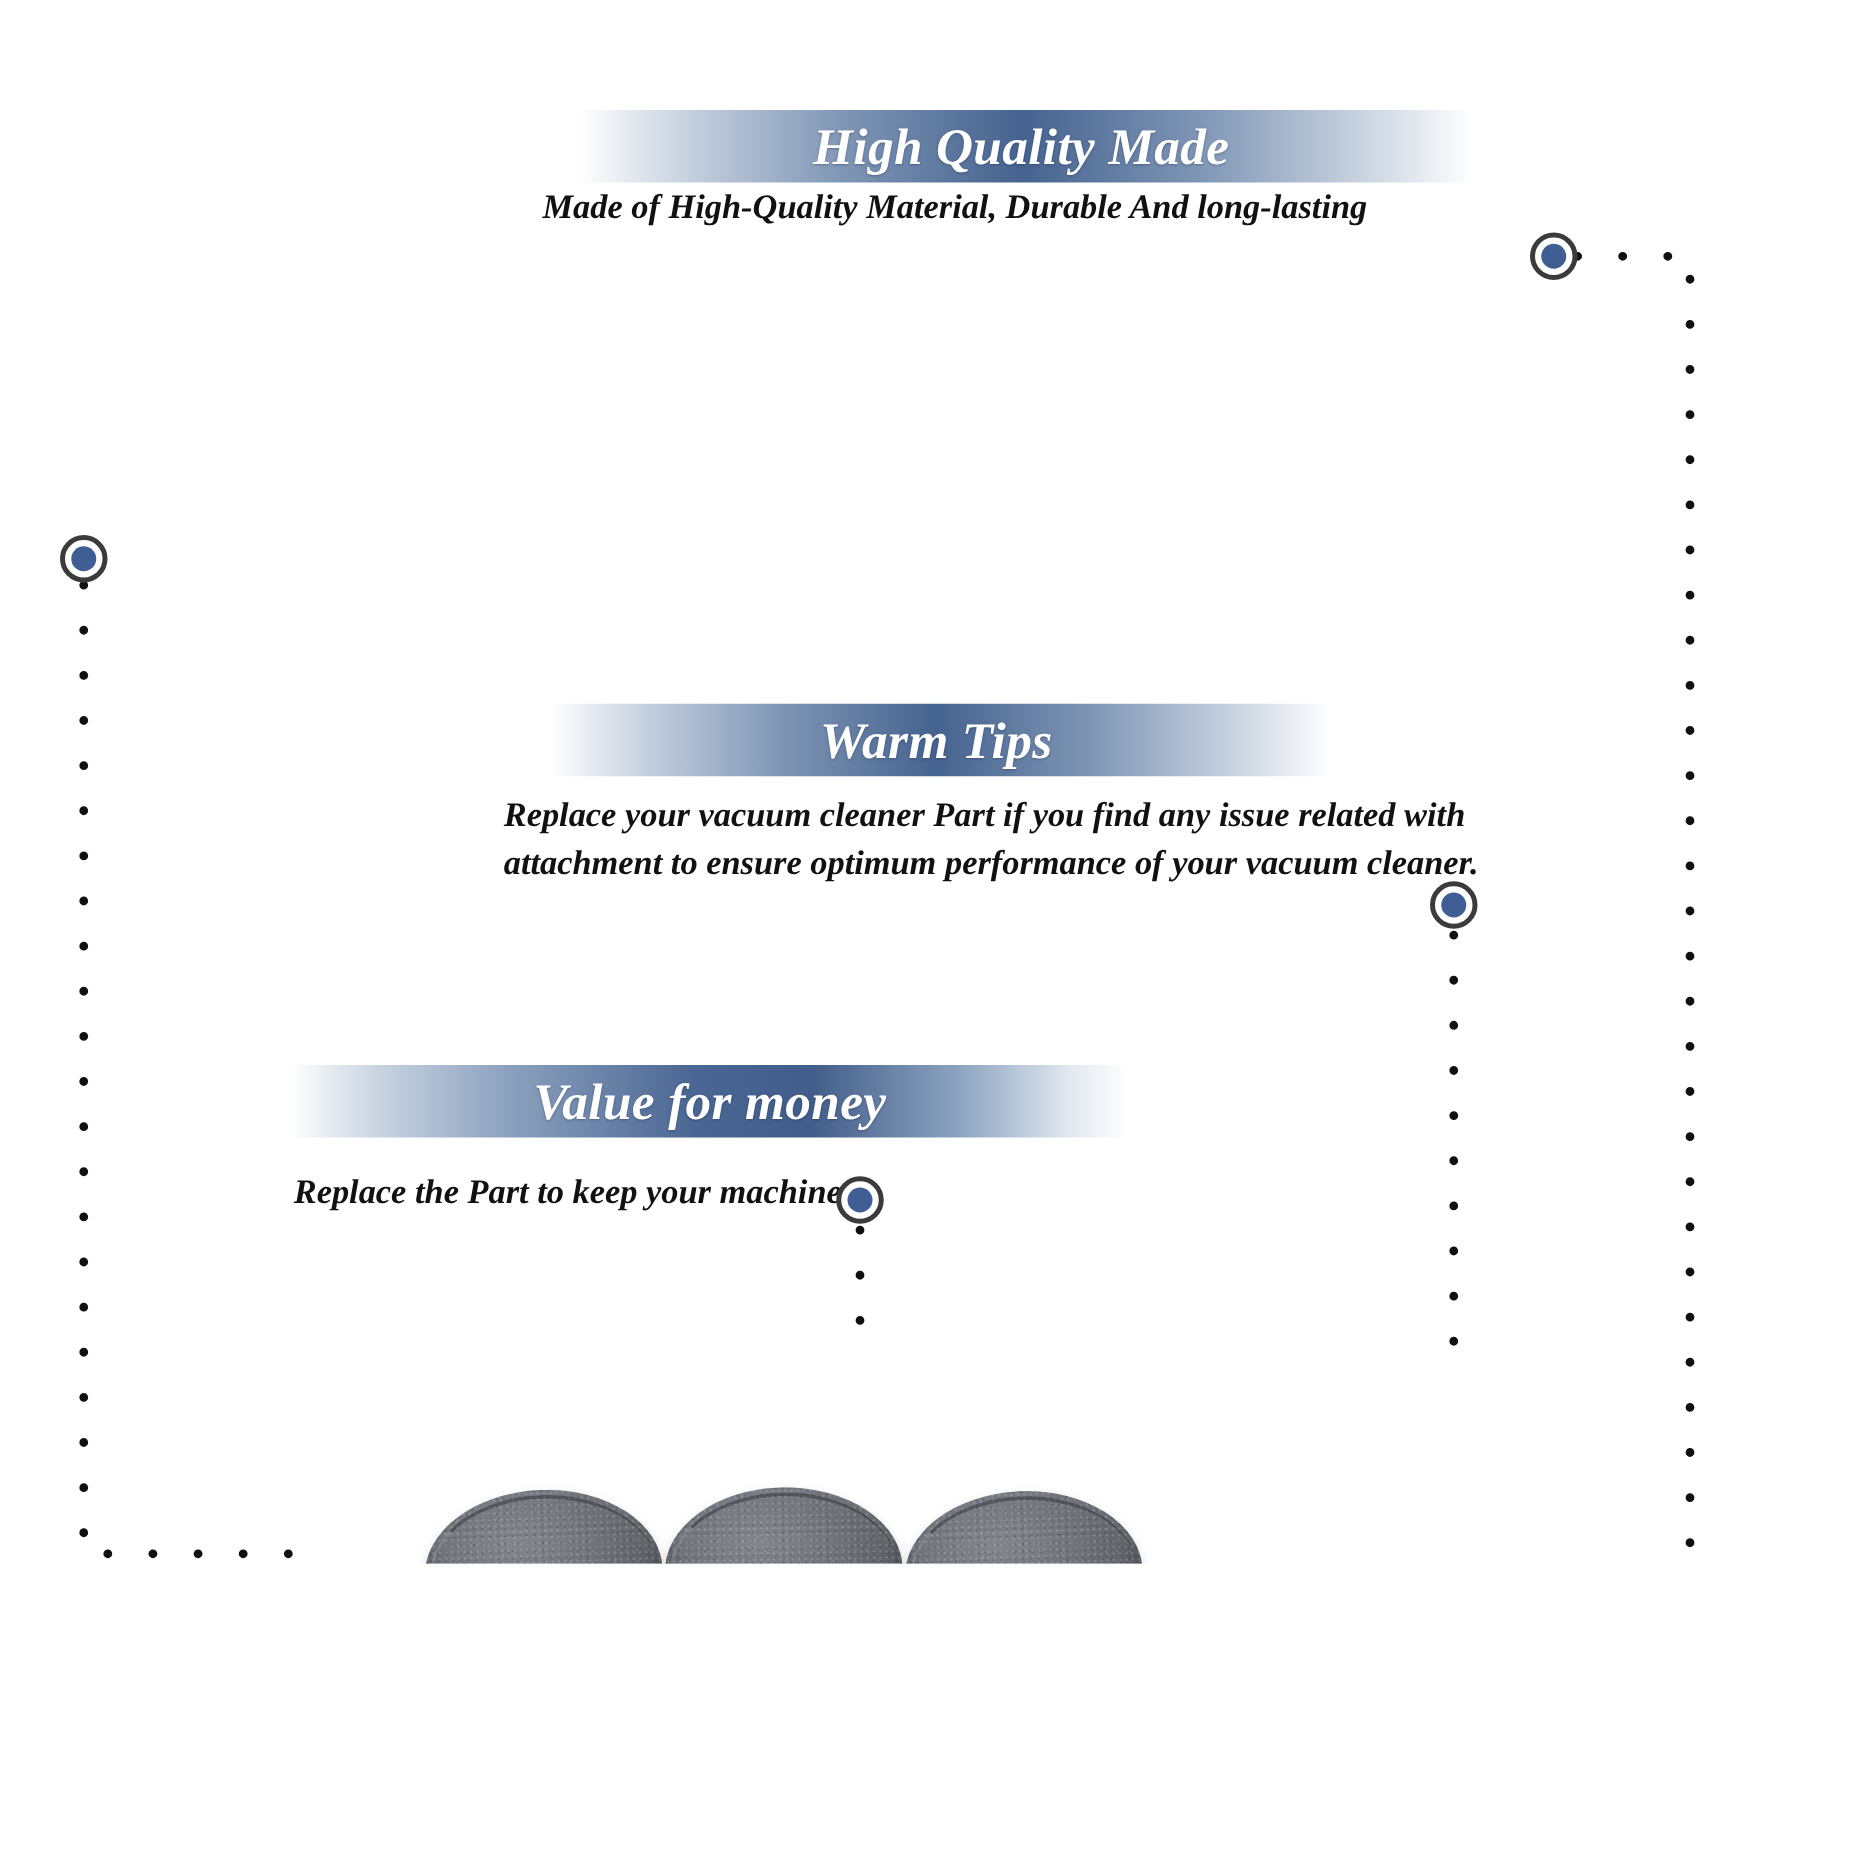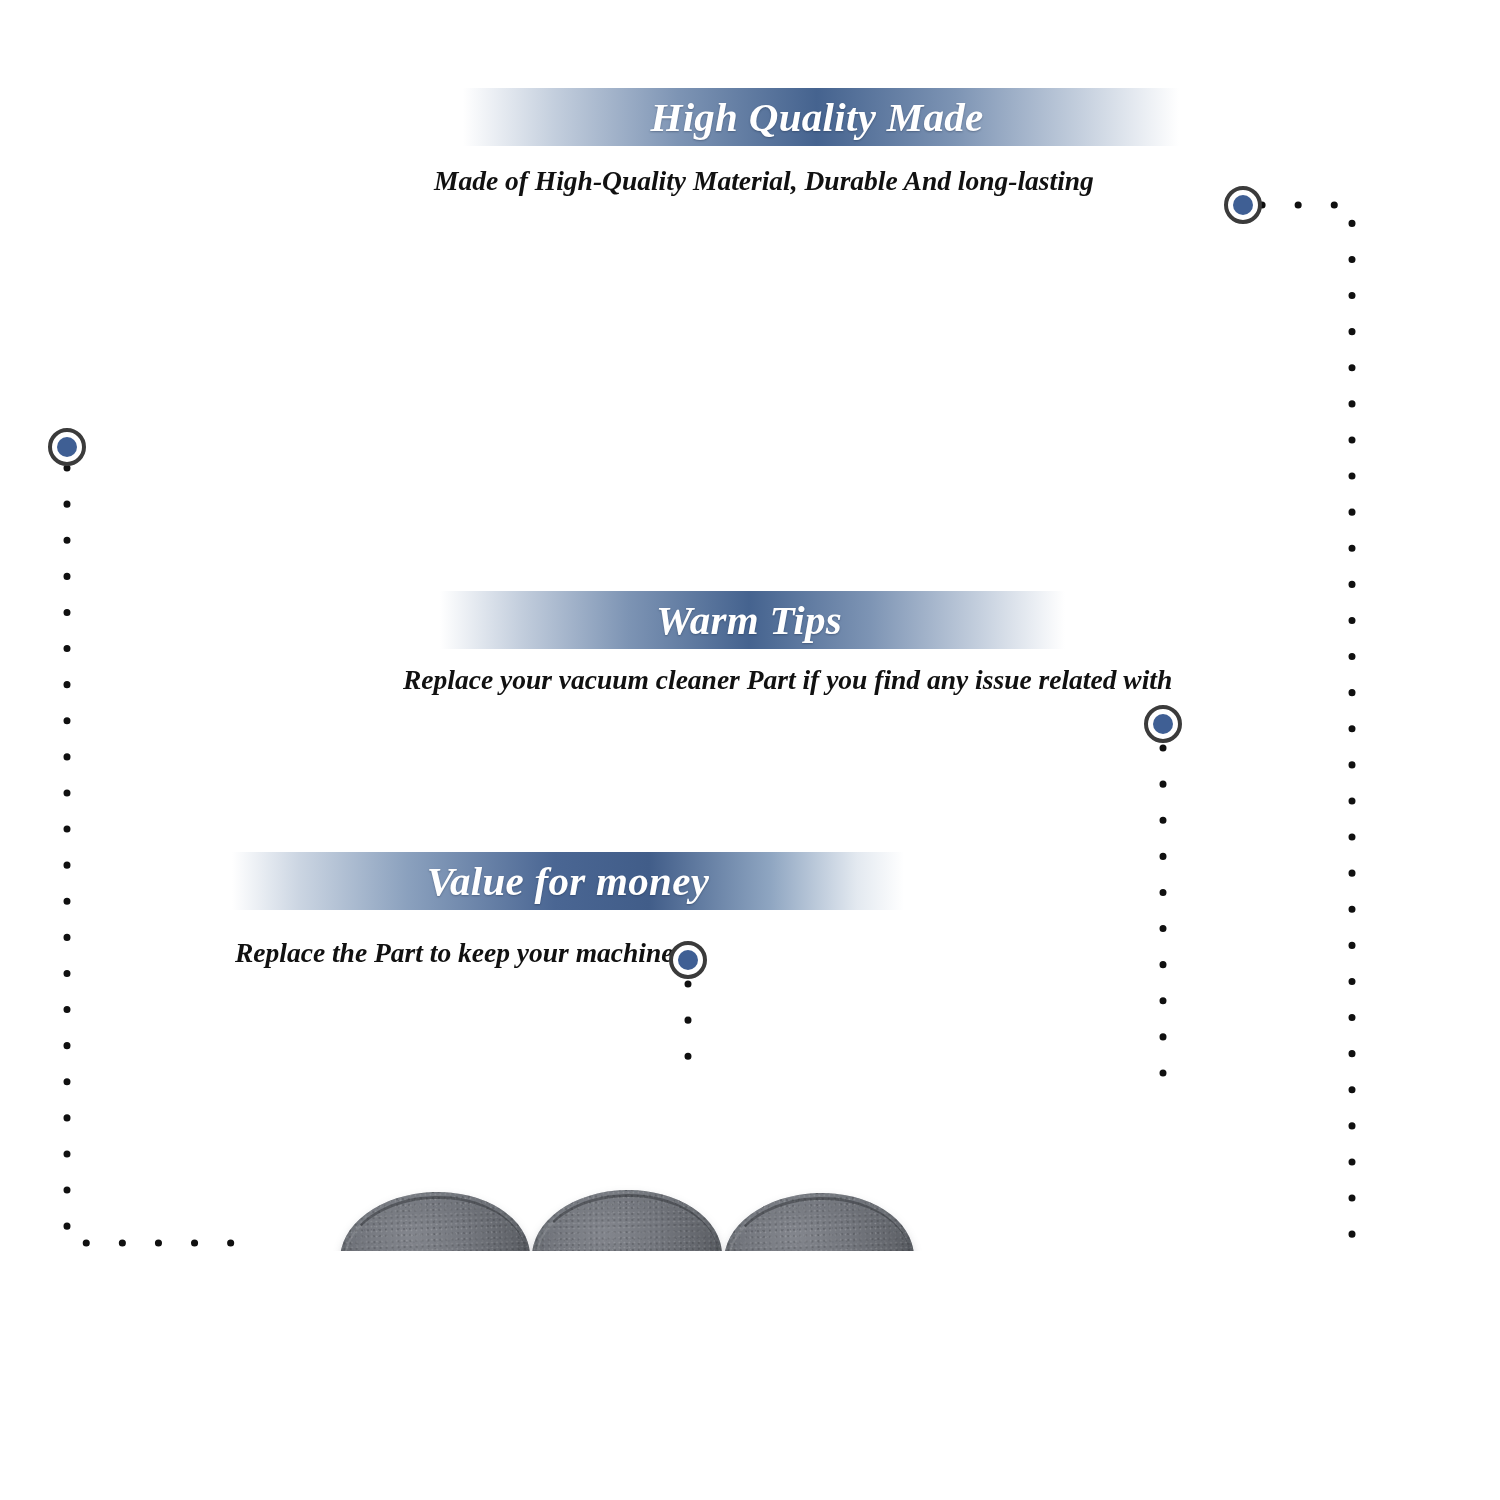--- a/index.html
+++ b/index.html
@@ -82,21 +82,21 @@
       #8ba1be 26%,
       #4a6693 48%,
       #415d89 62%,
       #8ea5c1 80%,
       #e3e9f0 93%,
       #ffffff 100%);
     margin-top: 40px;
   }
 
   .body-text {
-    margin-top: 16px;
+    margin-top: 0;
     color: #111111;
     font-style: italic;
     font-weight: bold;
     font-size: 27.5px;
     line-height: 1.38;
     white-space: nowrap;
   }
   .body-text .ln { display: block; }
   .ta-left   { text-align: left; }
   .ta-center { text-align: center; }
@@ -185,26 +185,27 @@
   <div class="feature" style="left:432px; top:88px; width:770px;">
     <div class="banner grad-center">
       <span class="banner-title">High Quality Made</span>
     </div>
     <div class="body-text ta-left" style="padding-left:2px;">
       <span class="ln">Made of  High-Quality Material, Durable And long-lasting</span>
     </div>
   </div>
 
 
-  <div class="feature" style="left:413px; top:563px; width:672px;margin-top:28px;">
+  <div class="feature" style="left:413px; top:563px; width:672px;">
     <div class="banner grad-center">
       <span class="banner-title">Warm Tips</span>
     </div>
     <div class="body-text ta-center" style="margin-top:12px; margin-left:-10px;">
       <span class="ln">Replace your vacuum cleaner Part if you find any issue related with</span>
+      <span class="ln">attachment to ensure optimum performance of your vacuum cleaner.</span>
     </div>
   </div>
 
   <div class="feature" style="left:232px; top:812px; width:672px;">
     <div class="banner grad-rightfade">
       <span class="banner-title">Value for money</span>
     </div>
     <div class="body-text ta-left" style="margin-top:24px; margin-left:3px;">
       <span class="ln">Replace the Part to keep your machine</span>
     </div>

